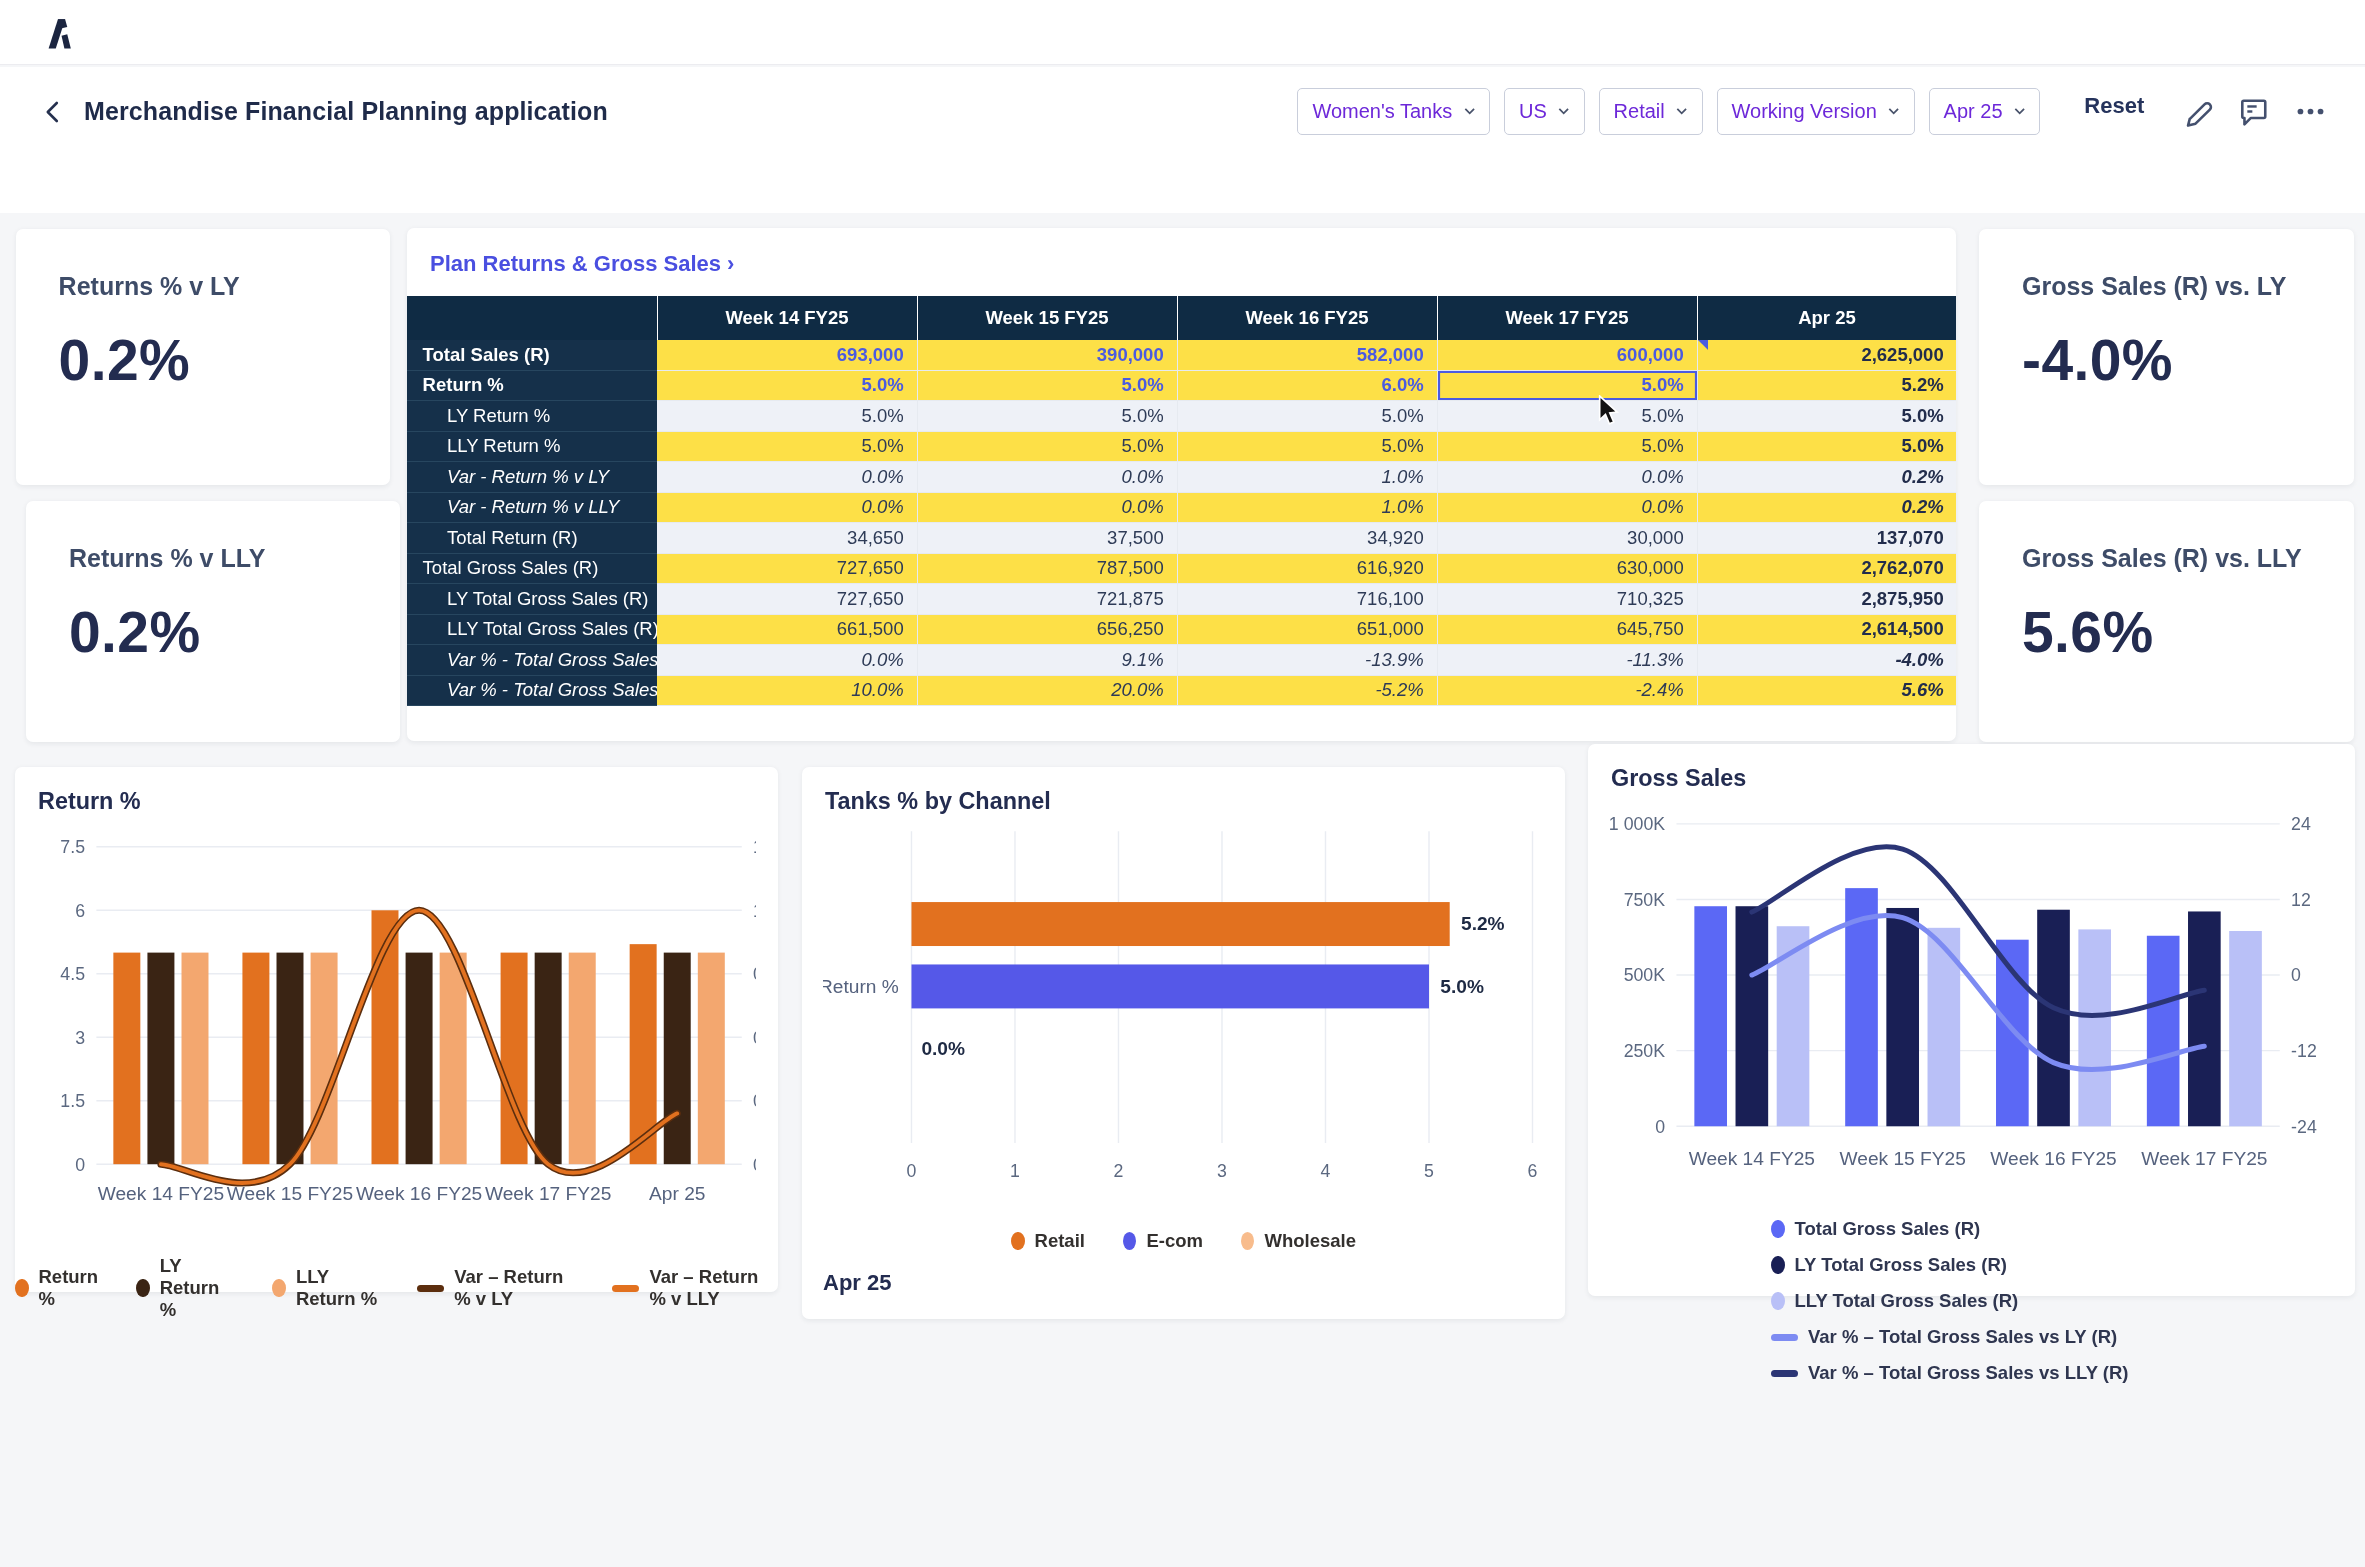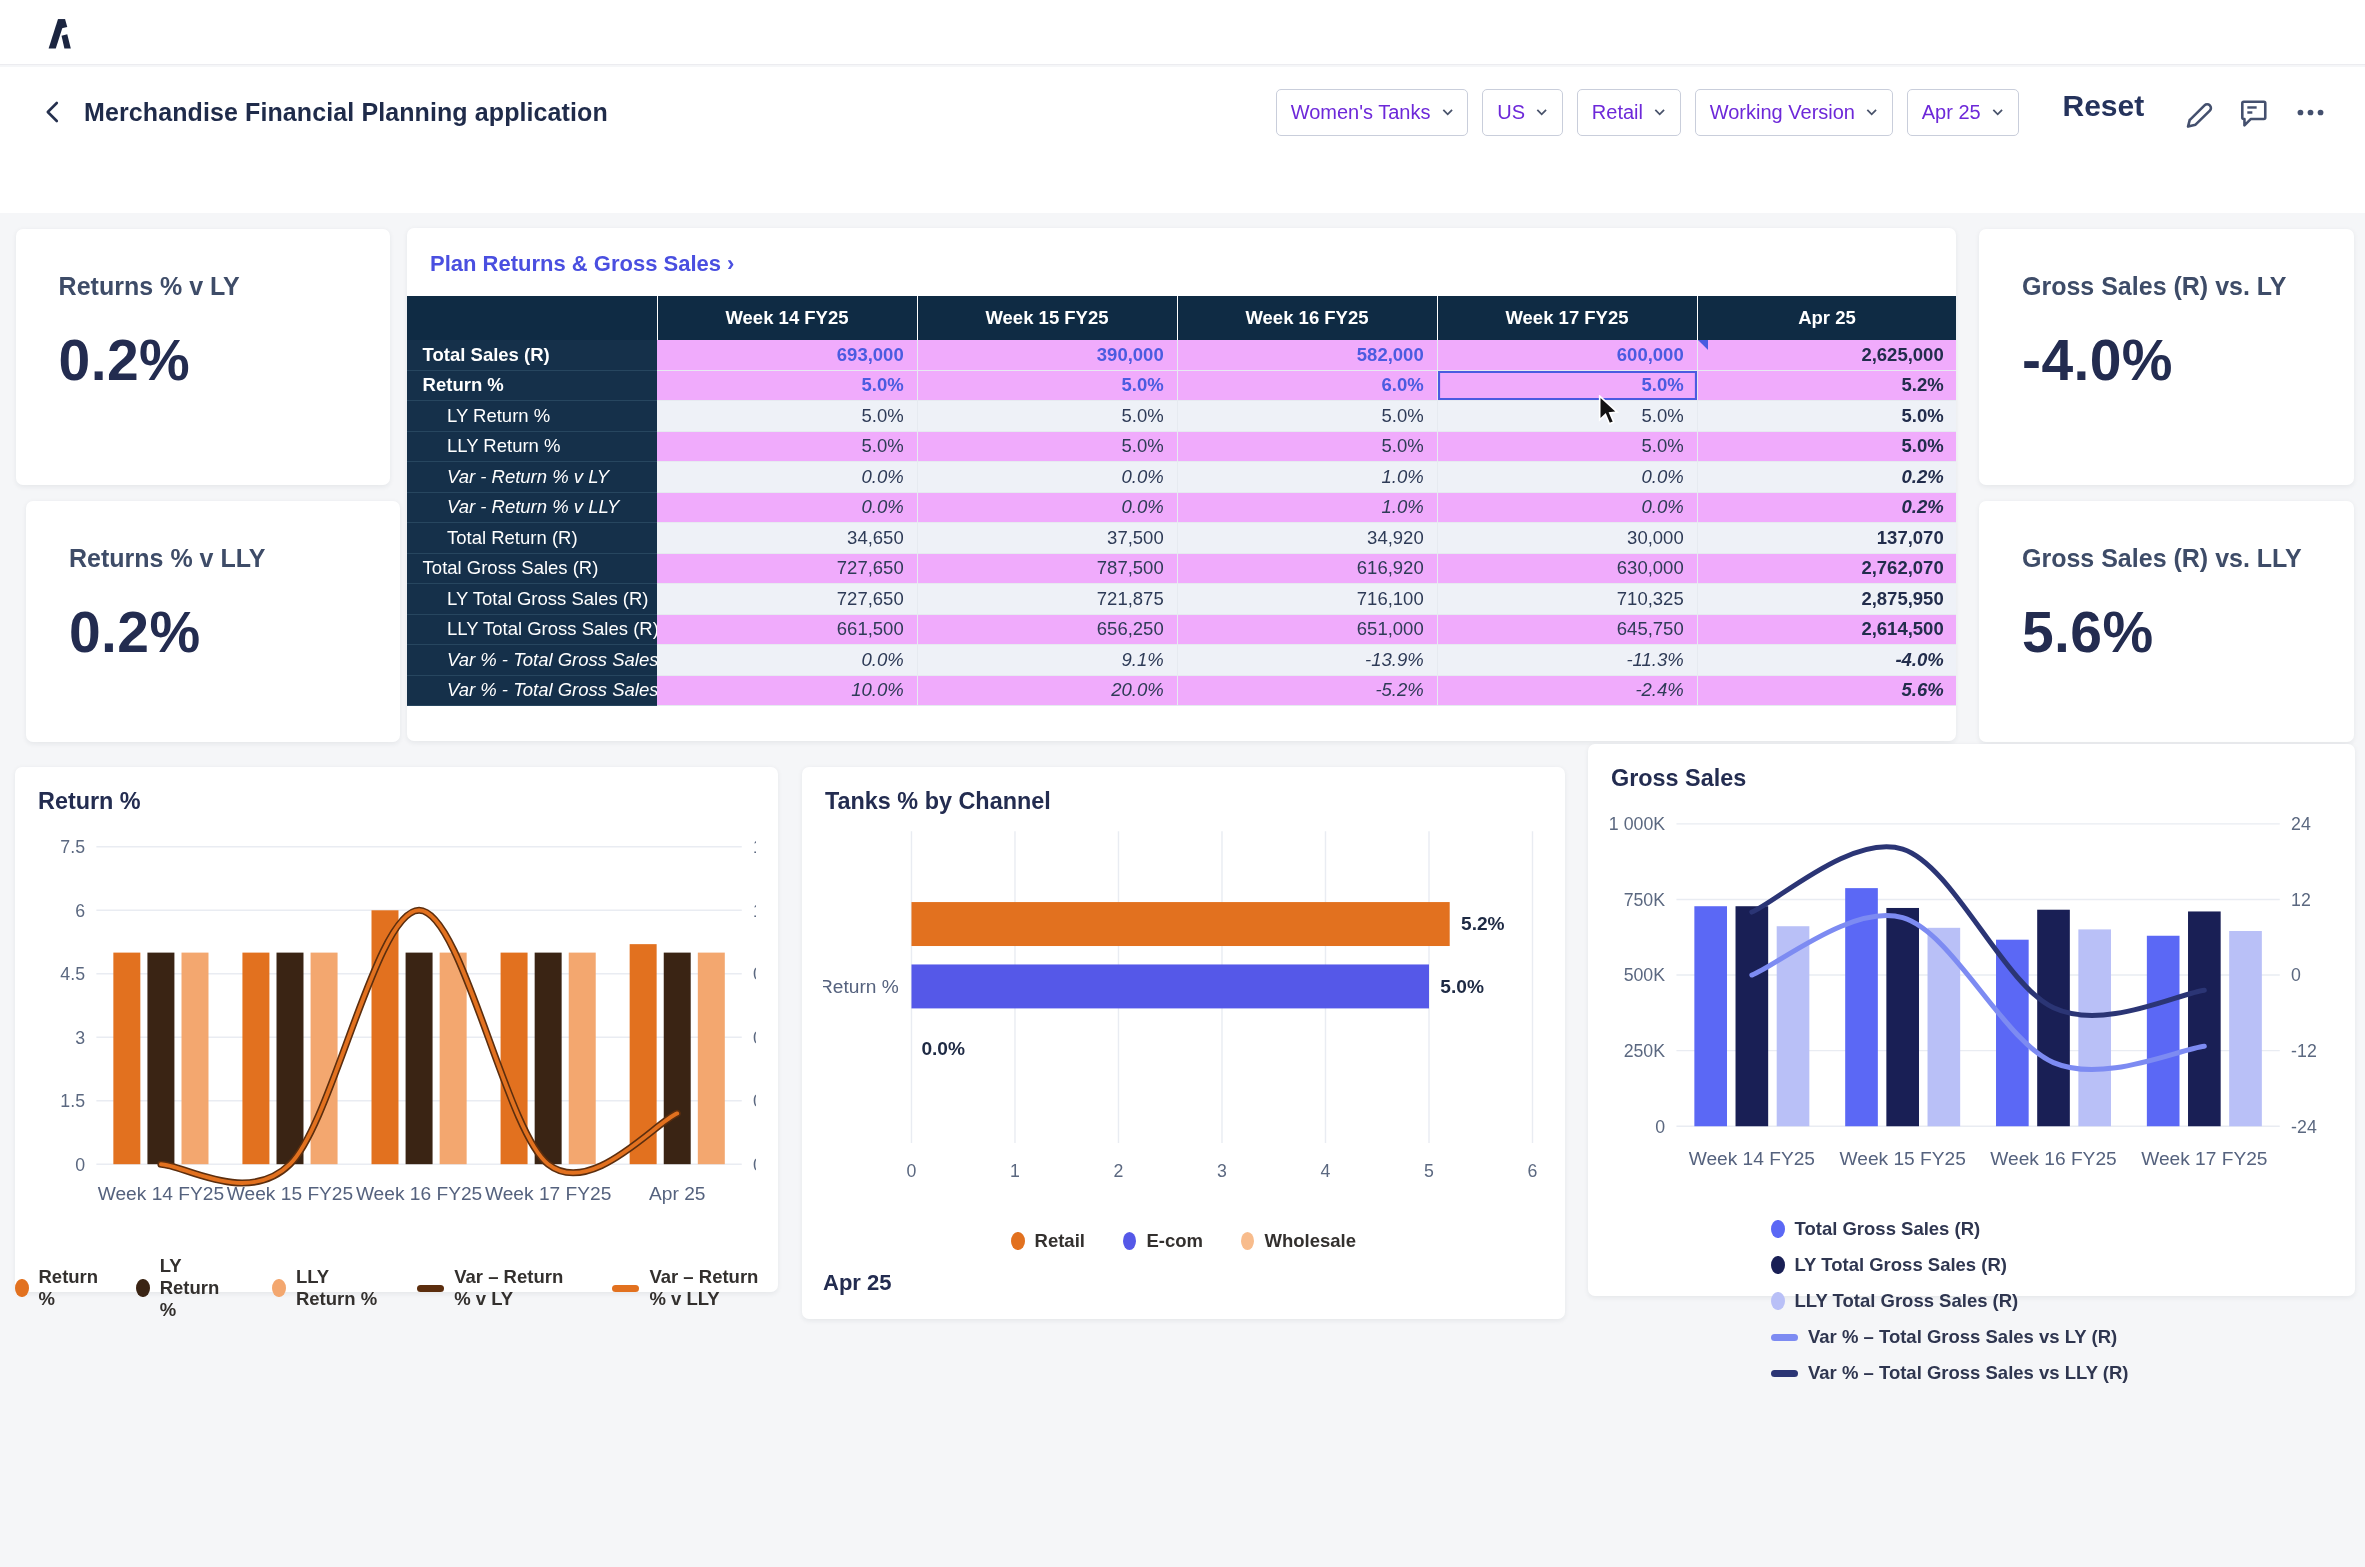--- a/index.html
+++ b/index.html
@@ -14,39 +14,39 @@
   .appbar{position:absolute;top:0;left:0;width:100%;height:65px;background:#fff;border-bottom:1.4px solid #ececf0;}
   .appbar svg{position:absolute;left:40px;top:17px;}
 
   .titlebar{position:absolute;top:67px;left:0;width:100%;height:146px;background:#fff;}
   .tb-inner{display:flex;align-items:center;justify-content:space-between;padding:21px 35px 0 40px;}
   .tb-left{display:flex;align-items:center;gap:18.5px;}
   .page-title{font-size:25px;font-weight:600;color:#1f2b4a;margin:0;letter-spacing:0.1px;}
   .controls{display:flex;align-items:center;gap:14px;}
   .dd{display:flex;align-items:center;gap:11.4px;background:#fff;border:1.4px solid #c9cedb;border-radius:5px;
       padding:0 14px;height:47px;font-size:20px;color:#6d28d9;font-family:inherit;cursor:pointer;}
-  .reset{background:none;border:none;font-size:30px;font-weight:600;color:#25335c;font-family:inherit;margin:0 14px 12px 24px;cursor:pointer;}
+  .reset{background:none;border:none;font-size:22px;font-weight:600;color:#25335c;font-family:inherit;margin:0 14px 12px 24px;cursor:pointer;}
   .iconbtn{background:none;border:none;padding:4.3px;cursor:pointer;line-height:0;}
 
   .content{position:absolute;top:213px;left:0;width:100%;height:1354px;background:var(--page_bg);}
   .card{position:absolute;background:#fff;border-radius:7px;box-shadow:0 1.4px 5.7px rgba(28,39,60,.07);}
 
   .kpi{padding:43px 28px 0 43px;}
   .kpi-title{font-size:25px;font-weight:600;color:#3e4c68;}
   .kpi-value{font-size:57px;font-weight:800;color:var(--text_navy);margin-top:25.6px;letter-spacing:0.4px;}
 
   #tablecard{left:407px;top:229px;width:1549px;height:513px;overflow:hidden;}
   .panel-link{display:inline-block;color:var(--link_blue);font-size:22px;font-weight:600;margin:23px 0 0 23px;text-decoration:none;}
   .grid{border-collapse:collapse;table-layout:fixed;width:1549px;margin-top:18.5px;}
   .grid th,.grid td{height:30.5px;padding:0 12.8px;font-size:18.5px;overflow:hidden;white-space:nowrap;}
   .grid thead th{height:44px;background:var(--header_navy);color:#fff;font-weight:700;text-align:center;border-right:0.7px solid rgba(255,255,255,.16);}
   .grid tbody th{background:var(--label_navy);color:#fff;font-weight:400;text-align:left;border-bottom:0.7px solid #27465f;padding-left:15.6px;}
   .grid tbody th.b{font-weight:700;}
   .grid tbody th.ind{padding-left:40px;}
-  .grid tbody td{background:#f0abfc;text-align:right;color:#2e3b57;border-bottom:0.7px solid #e6eaf0;border-right:0.7px solid #e6eaf0;position:relative;}
+  .grid tbody td{background:#fde047;text-align:right;color:#2e3b57;border-bottom:0.7px solid #e6eaf0;border-right:0.7px solid #e6eaf0;position:relative;}
   .grid tr.stripe td{background:var(--stripe);}
   .grid td.blue{color:var(--accent_blue);font-weight:700;}
   .grid td.apr{font-weight:700;color:#222d4c;}
   .grid .it{font-style:italic;}
   .grid td.selected{box-shadow:inset 0 0 0 2.1px var(--accent_blue);}
   .grid td.dirty::before{content:"";position:absolute;top:0;left:0;width:10.6px;height:10.6px;background:var(--accent_blue);
       clip-path:polygon(0 0,100% 0,100% 100%);}
 
   .chart-title{font-size:23.4px;font-weight:600;color:var(--text_navy);padding:21px 0 0 23px;}
   .chart-svg{position:absolute;left:21px;top:50px;}

